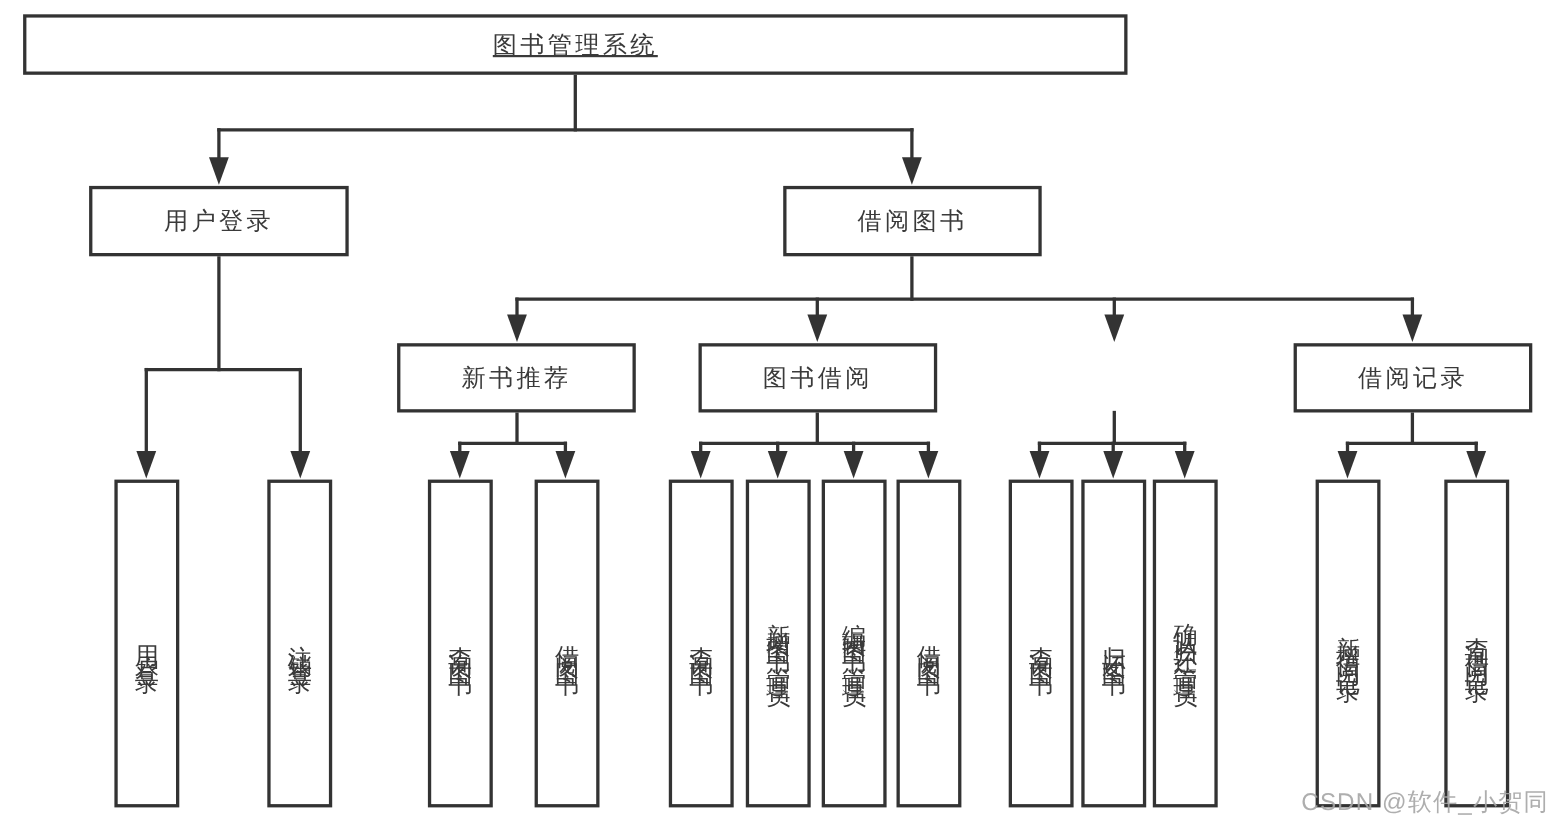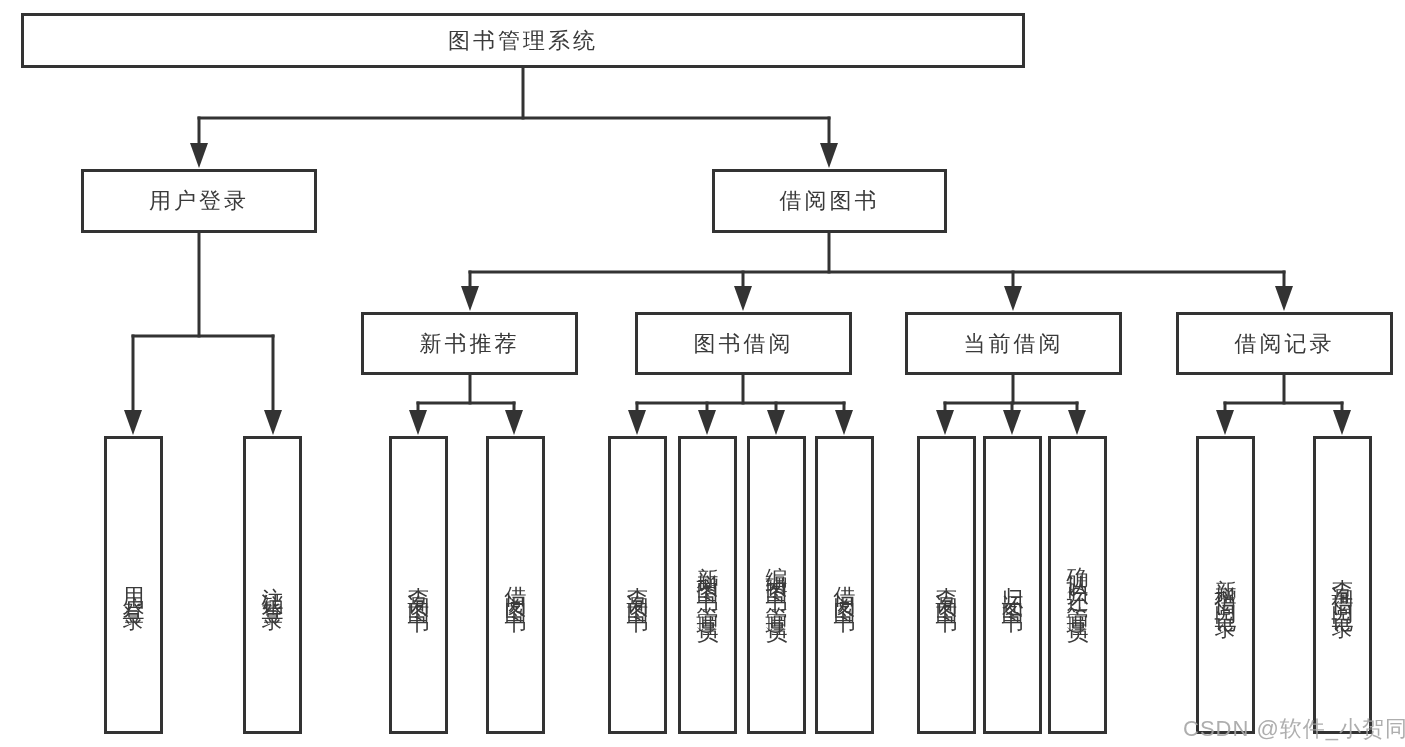--- a/index.html
+++ b/index.html
@@ -25,21 +25,21 @@
     border: 3px solid #333333;
     display: flex;
     align-items: center;
     justify-content: center;
     font-size: 22px;
     color: #3a3a3a;
     letter-spacing: 3px;
     white-space: nowrap;
     z-index: 2;
   }
-  .root  { left: 21px;   top: 13px;  width: 1004px; height: 55px; }
+  .root  { left: 21px;   top: 13px;  width: 1004px; height: 55px; text-decoration: underline; }
   .lvl2a { left: 81px;   top: 169px; width: 236px;  height: 64px; }
   .lvl2b { left: 712px;  top: 169px; width: 235px;  height: 64px; }
   .lvl3  { top: 312px; width: 217px; height: 63px; }
   .n3a { left: 361px; }
   .n3b { left: 635px; }
   .n3c { left: 905px; }
   .n3d { left: 1176px; }
   .leaf {
     top: 436px; width: 59px; height: 298px;
     writing-mode: vertical-rl;
@@ -125,21 +125,20 @@
       <polygon points="1333,410 1351,410 1342,435" fill="#333333"></polygon>
     </svg>
 
   <div class="box root">图书管理系统</div>
 
   <div class="box lvl2a">用户登录</div>
   <div class="box lvl2b">借阅图书</div>
 
   <div class="box lvl3 n3b">图书借阅</div>
   <div class="box lvl3 n3a">新书推荐</div>
-  <div class="box lvl3 n3c">当前借阅</div>
   <div class="box lvl3 n3d">借阅记录</div>
 
   <div class="box leaf l1a">用户登录</div>
   <div class="box leaf l1b">注销登录</div>
 
   <div class="box leaf l2a">查询图书</div>
   <div class="box leaf l2b">借阅图书</div>
 
   <div class="box leaf l3a">查询图书</div>
   <div class="box leaf l3b">新增图书（管理员）</div>

